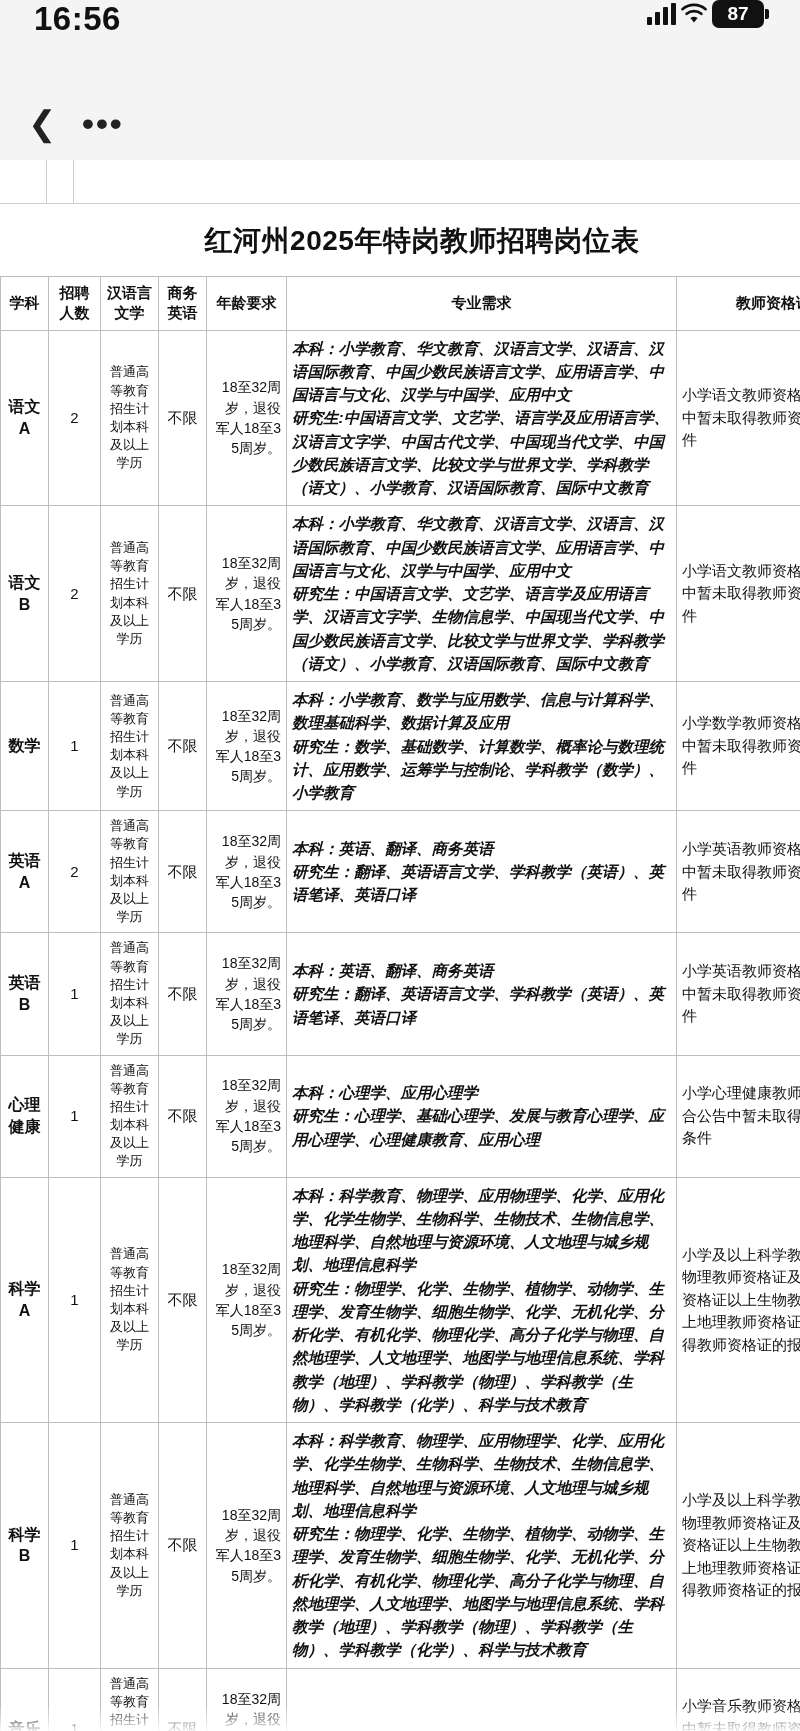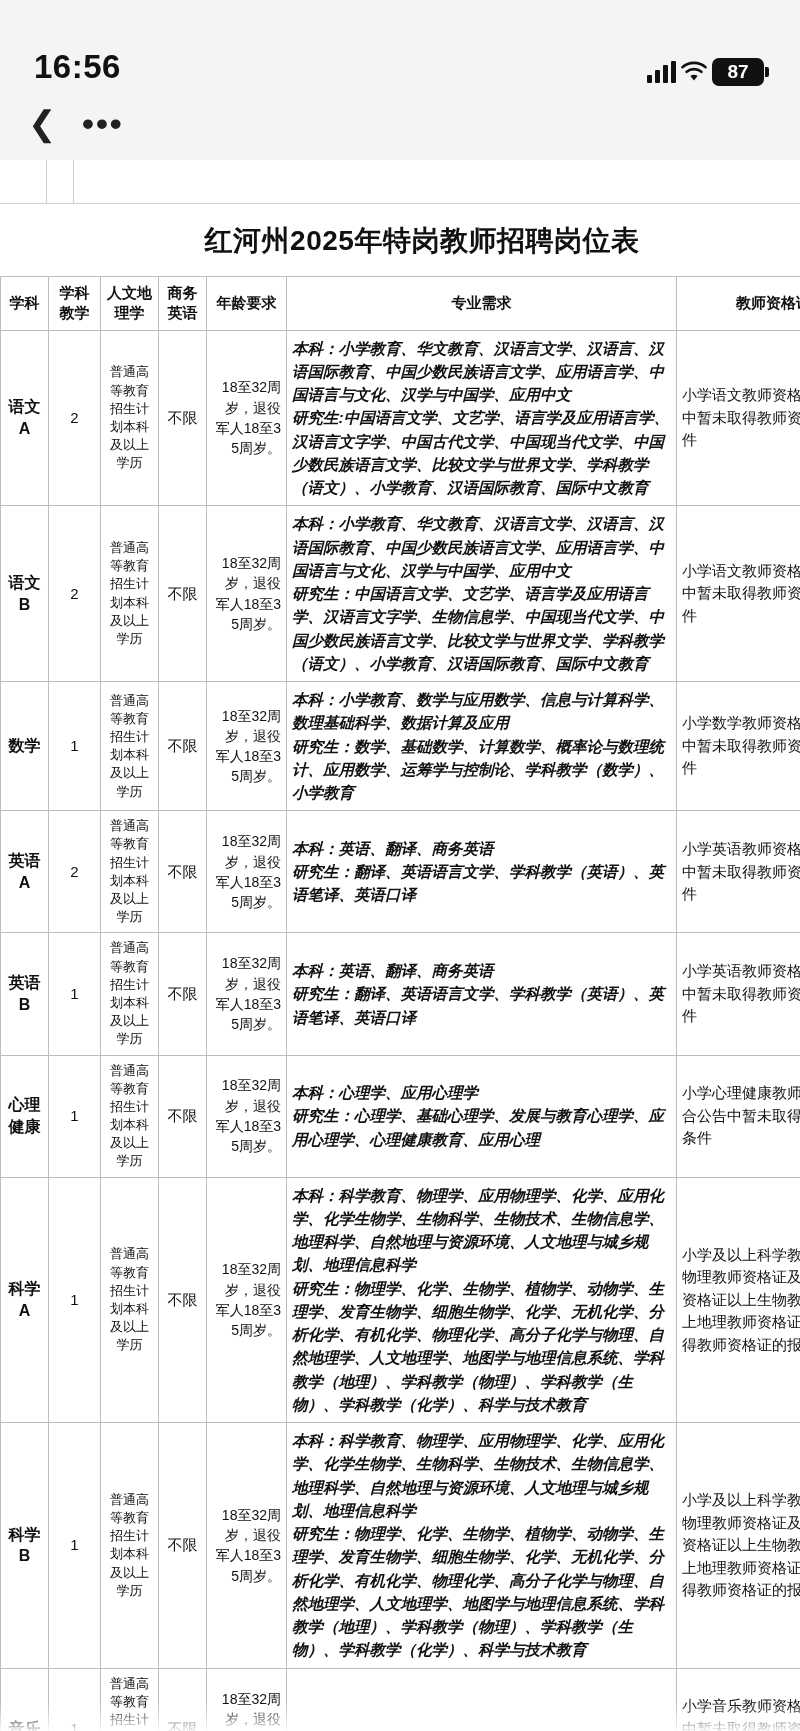--- a/index.html
+++ b/index.html
@@ -16,21 +16,21 @@
     width: 800px;
     height: 1731px;
     position: relative;
     background: #f2f2f2;
   }
   
   .statusbar {
     height: 86px;
     background: #f4f4f4;
     display: flex;
-    align-items: flex-end;
+    align-items: flex-start;
     justify-content: space-between;
     padding: 0 36px 0 34px;
   }
   .status-time {
     font-size: 33px;
     font-weight: 600;
     letter-spacing: 0.5px;
     color: #111;
   }
   .status-right {
@@ -230,22 +230,22 @@
           <col class="col-num">
           <col class="col-edu">
           <col class="col-deg">
         <col class="col-age">
           <col class="col-major">
           <col class="col-cert">
       </colgroup>
       <tbody>
         <tr class="hdr">
           <td>学科</td>
-          <td>学科教学</td>
-          <td>人文地理学</td>
+          <td>招聘人数</td>
+          <td>汉语言文学</td>
           <td>商务英语</td>
           <td>年龄要求</td>
           <td>专业需求</td>
           <td>教师资格证要求</td>
         </tr>
 
         <tr>
           <td class="c-sub">语文A</td>
           <td class="c-center">2</td>
           <td class="c-edu">普通高等教育招生计划本科及以上学历</td>

